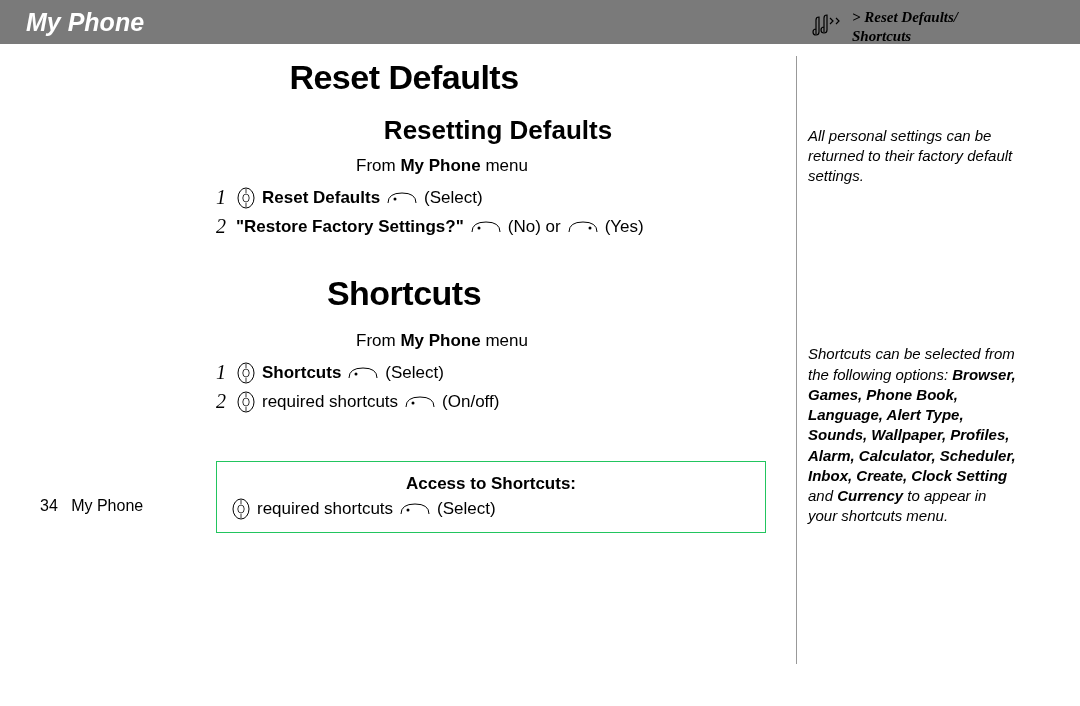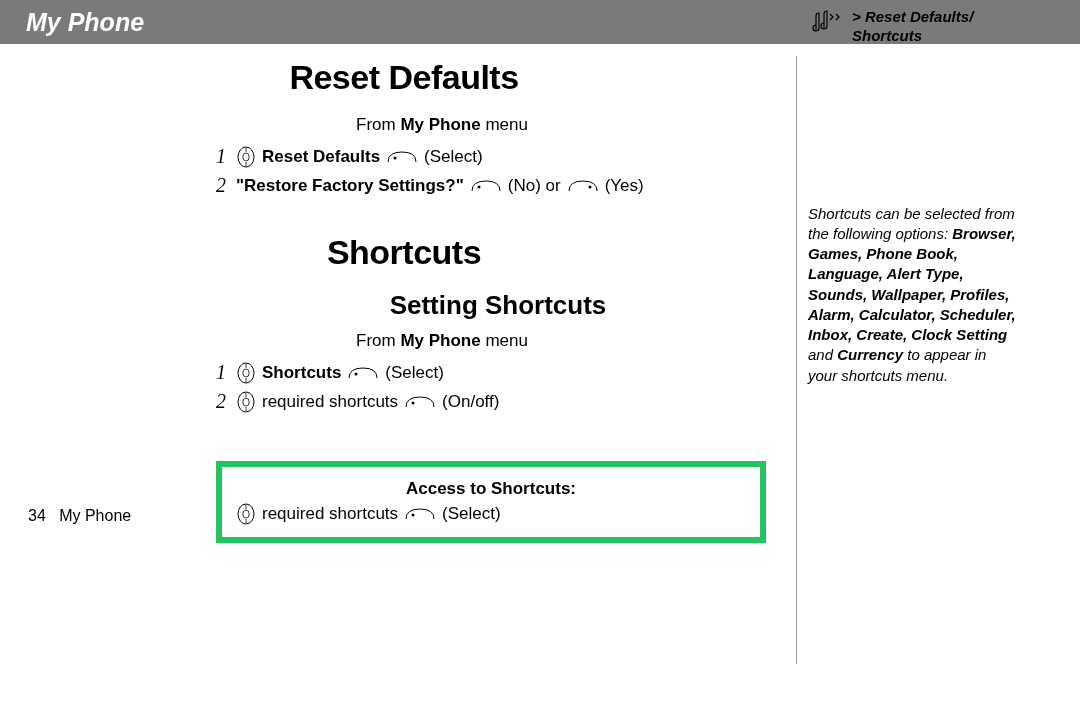--- a/index.html
+++ b/index.html
@@ -62,63 +62,64 @@
     font-style: italic;
     font-family: Georgia, "Book Antiqua", serif;
     font-size: 20px;
     margin-right: 4px;
   }
   .bold { font-weight: bold; }
   .section-gap { height: 30px; }
   .box {
     margin-left: 188px;
     width: 550px;
-    border: 6px solid #22c55e;
+    border: 1px solid #22c55e;
     padding: 12px 14px;
     font-size: 17px;
     margin-top: 48px;
   }
   .box-row {
     display: flex;
     align-items: center;
     gap: 6px;
     margin-top: 4px;
   }
   .right-col {
     position: absolute;
     left: 808px;
     top: 8px;
     width: 252px;
     font-size: 15px;
     font-style: italic;
   }
   .corner-icon-wrap {
     display: flex;
-    align-items: flex-start;
+    align-items: center;
     gap: 10px;
     margin-bottom: 80px;
+    font-family: Liberation Serif, serif;
   }
   .corner-breadcrumb {
     font-weight: bold;
     line-height: 1.25;
   }
   .note { line-height: 1.35; margin-bottom: 4px; width: 210px;}
   .note .bold-i { font-weight: bold; }
   .note2 { margin-top: 158px; }
   .divider {
     position: absolute;
     left: 796px;
     top: 56px;
     width: 1px;
     height: 608px;
     background: #999;
   }
   .footer {
     position: absolute;
-    left: 28px;
+    left: 40px;
     bottom: 18px;
     font-size: 16px;
   }
   
   .icon-nav {
     display: inline-block;
     width: 20px; height: 22px;
     position: relative;
   }
   .icon-nav svg { display:block; }
@@ -134,20 +135,21 @@
 </head>
 <body>
 
 <div class="page">
   <div class="header-bar">
     <span>My Phone</span>
   </div>
 
   <div class="main">
     <div class="h1">Reset Defaults</div>
+    <div class="h2">Resetting Defaults</div>
     <div class="from-line">
       <span>From </span><span class="bold">My Phone</span><span> menu</span>
     </div>
     <div class="step">
       <span class="step-num">1</span>
       <span class="icon-nav">
         <svg viewBox="0 0 20 22">
             <ellipse cx="10" cy="11" rx="8" ry="10" fill="none" stroke="#000" stroke-width="1"></ellipse>
             <ellipse cx="10" cy="11" rx="3.2" ry="4" fill="none" stroke="#000" stroke-width="0.8"></ellipse>
             <line x1="10" y1="2" x2="10" y2="6" stroke="#000" stroke-width="0.8"></line>
@@ -178,21 +180,20 @@
             <path d="M2 13 Q2 3 16 3 Q30 3 30 13" fill="none" stroke="#000" stroke-width="1"></path>
             <circle cx="23" cy="9" r="1.5" fill="#000"></circle>
           </svg>
       </span>
       <span>(Yes)</span>
     </div>
 
     <div class="section-gap"></div>
 
     <div class="h1">Shortcuts</div>
-    <div class="h2">Setting Shortcuts</div>
     <div class="from-line">
       <span>From </span><span class="bold">My Phone</span><span> menu</span>
     </div>
     <div class="step">
       <span class="step-num">1</span>
       <span class="icon-nav">
         <svg viewBox="0 0 20 22">
             <ellipse cx="10" cy="11" rx="8" ry="10" fill="none" stroke="#000" stroke-width="1"></ellipse>
             <ellipse cx="10" cy="11" rx="3.2" ry="4" fill="none" stroke="#000" stroke-width="0.8"></ellipse>
             <line x1="10" y1="2" x2="10" y2="6" stroke="#000" stroke-width="0.8"></line>
@@ -261,20 +262,21 @@
           <path d="M16 20 L16 6 Q16 3 19 3 L19 18 Q19 21 16 21 Q13 21 13 18 Q13 15 16 15" fill="none" stroke="#000" stroke-width="1.2"></path>
           <path d="M22 6 l3 3 l-3 3 M28 6 l3 3 l-3 3" fill="none" stroke="#000" stroke-width="1.2"></path>
         </svg>
       </span>
       <div class="corner-breadcrumb">
         <div>&gt; Reset Defaults/</div>
         <div>Shortcuts</div>
       </div>
     </div>
 
+    <div class="note">All personal settings can be returned to their factory default settings.</div>
 
     <div class="note note2">
       <span>Shortcuts can be selected from the following options: </span><span class="bold-i" style="font-weight:bold">Browser, Games, Phone Book, Language, Alert Type, Sounds, Wallpaper, Profiles, Alarm, Calculator, Scheduler, Inbox, Create, Clock Setting</span><span> and </span><span class="bold-i" style="font-weight:bold">Currency</span><span> to appear in your shortcuts menu.</span>
     </div>
   </div>
 
   <div class="footer">
     <span>34</span>&nbsp;&nbsp;&nbsp;<span>My Phone</span>
   </div>
 </div>

